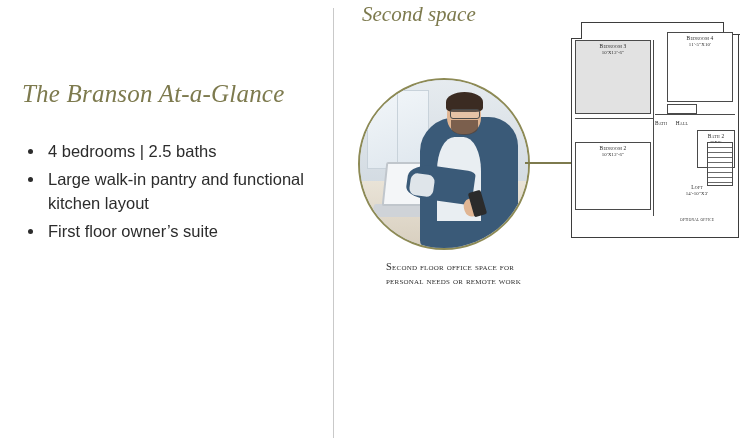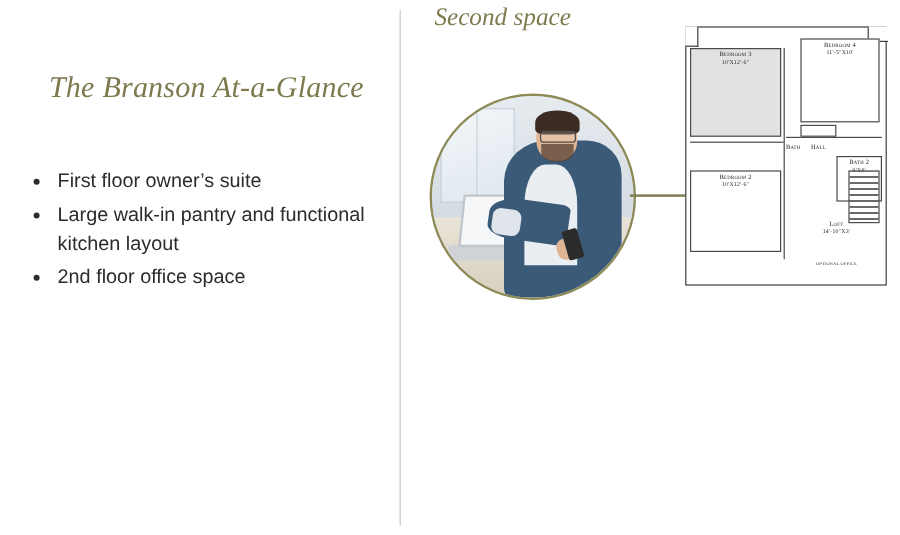--- a/index.html
+++ b/index.html
@@ -26,29 +26,28 @@
     position: absolute;
     left: 0;
     top: 0;
     width: 330px;
     height: 446px;
   }
 
   .headline {
     position: absolute;
     left: 22px;
-    top: 60px;
+    top: 80px;
     width: 300px;
     font-family: "Liberation Serif", serif;
     font-style: italic;
     font-size: 25px;
     color: #7d7a4e;
     letter-spacing: 0.2px;
     white-space: nowrap;
-    text-align: center;
   }
 
   .bullet-list {
     position: absolute;
     left: 18px;
     top: 140px;
     width: 306px;
     margin: 0;
     padding: 0 0 0 22px;
     list-style: none;
@@ -278,23 +277,23 @@
   }
 </style>
 </head>
 <body>
 
 <div class="page">
 
   <div class="left-panel">
     <div class="headline">The Branson At-a-Glance</div>
     <ul class="bullet-list">
+      <li>4 bedrooms | 2.5 baths</li>
+      <li>Large walk-in pantry and functional kitchen layout</li>
       <li>First floor owner’s suite</li>
-      <li>Large walk-in pantry and functional kitchen layout</li>
-      <li>2nd floor office space</li>
     </ul>
   </div>
 
   <div class="divider"></div>
 
   <div class="floor-title">Second space</div>
 
   <div class="photo-circle">
     <div class="photo-inner">
       <div class="ph-wall"></div>
@@ -308,20 +307,21 @@
       <div class="ph-sleeve"></div>
       <div class="ph-head"></div>
       <div class="ph-hair"></div>
       <div class="ph-glasses"></div>
       <div class="ph-beard"></div>
       <div class="ph-hand"></div>
       <div class="ph-phone"></div>
     </div>
   </div>
 
+  <div class="photo-caption">Second floor office space for personal needs or remote work</div>
 
   <div class="connector-line"></div>
   <div class="connector-dot"></div>
 
   <div class="floorplan">
     <div class="fp-outline"></div>
     <div class="fp-notch-1"></div>
     <div class="fp-notch-2"></div>
     <div class="fp-mid-line"></div>
     <div class="fp-h-line-1"></div>

